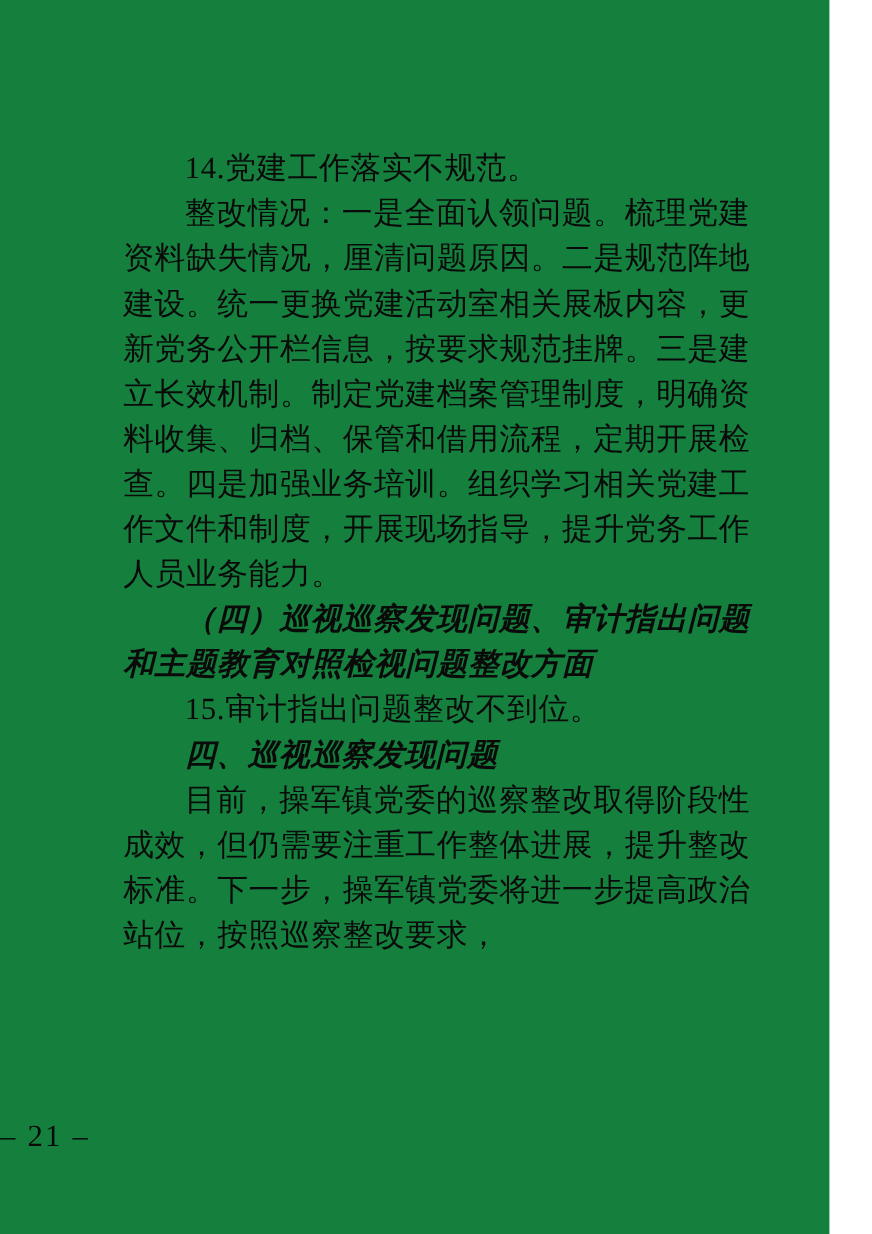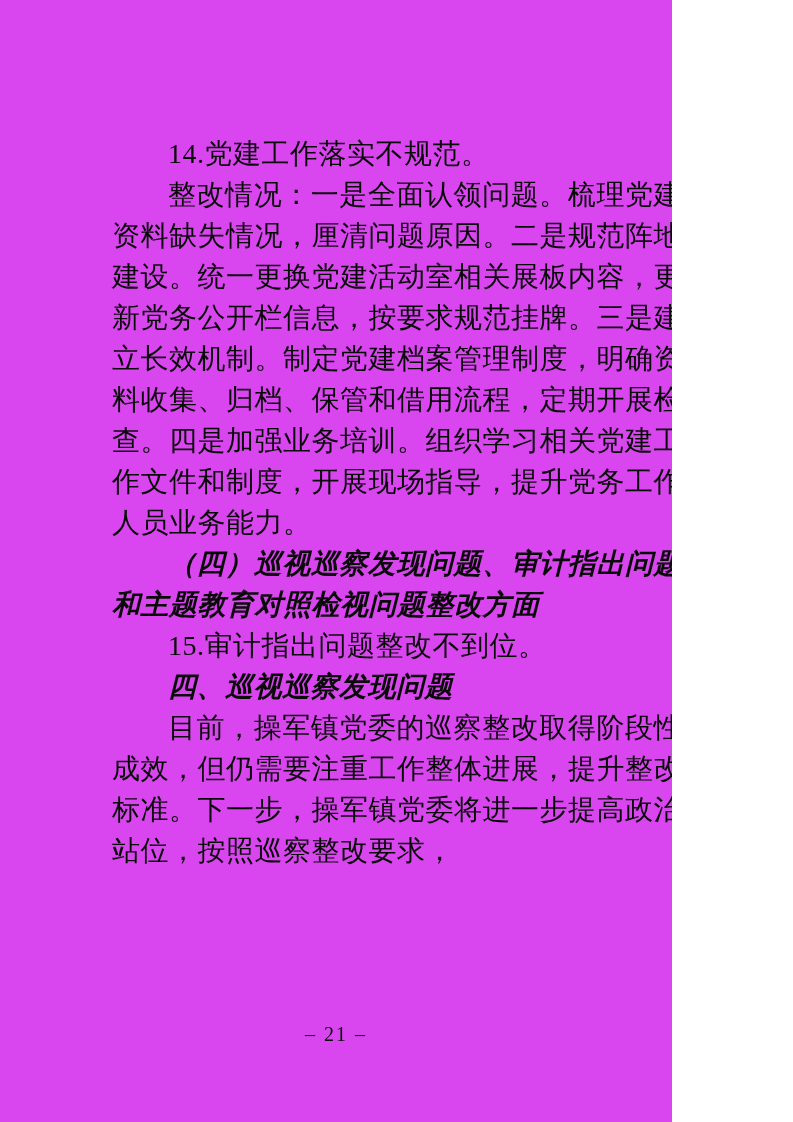--- a/index.html
+++ b/index.html
@@ -2,23 +2,23 @@
 <html><head>
 <meta charset="utf-8">
 <style>
   html, body {
     margin: 0;
     padding: 0;
     background: #ffffff;
   }
   .page {
     position: relative;
-    width: 672px;
+    width: 754px;
     height: 1122px;
-    background: #d946ef;
+    background: #15803d;
     overflow: hidden;
     font-family: "Liberation Serif", serif;
     color: #0a0a0a;
   }
   .content {
     position: absolute;
     top: 133px;
     left: 112px;
     width: 570px;
     font-size: 28px;
@@ -34,22 +34,21 @@
   }
   .content p.heading {
     font-weight: bold;
     font-style: italic;
   }
   .page-footer {
     position: absolute;
     top: 1020px;
     left: 0;
     width: 100%;
-    text-align: center;
-    font-size: 20px;
+    font-size: 28px;
     line-height: 28px;
     letter-spacing: 2px;
     color: #0a0a0a;
   }
 </style>
 </head>
 <body>
 
 <div class="page">
   <div class="content">

